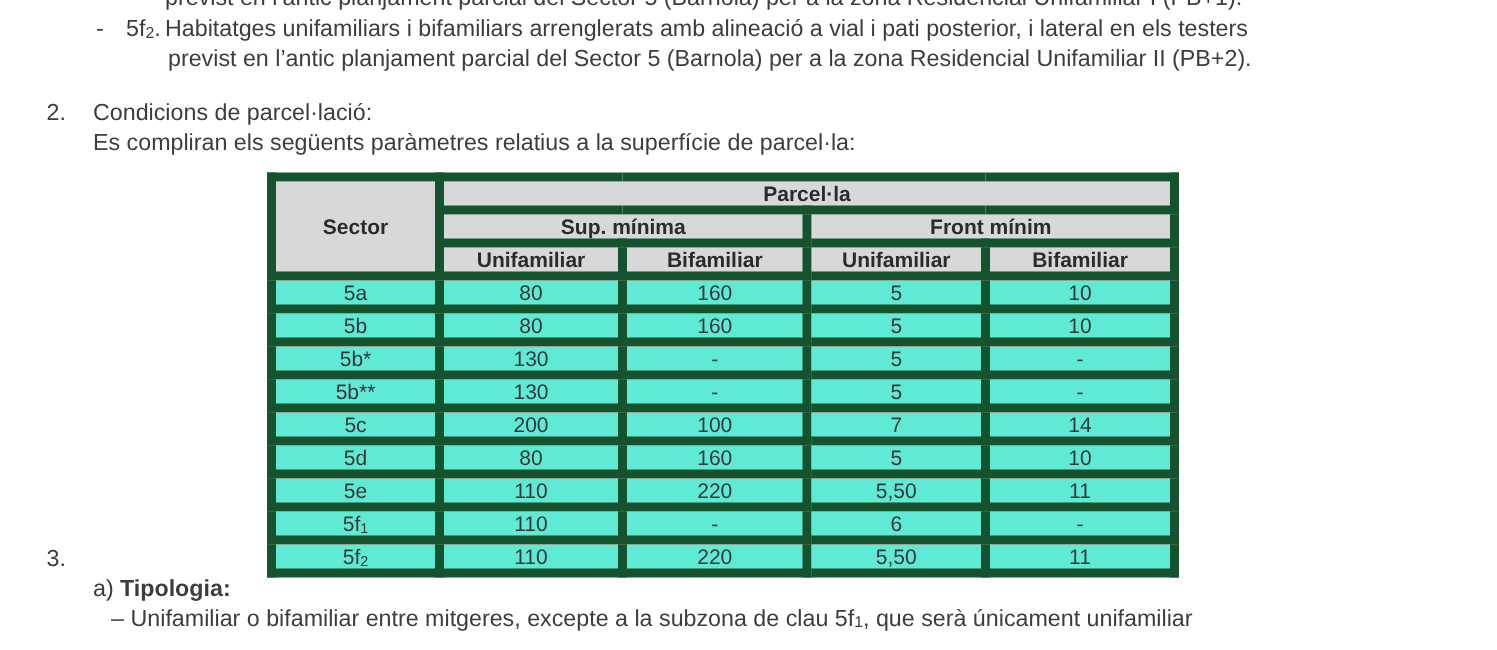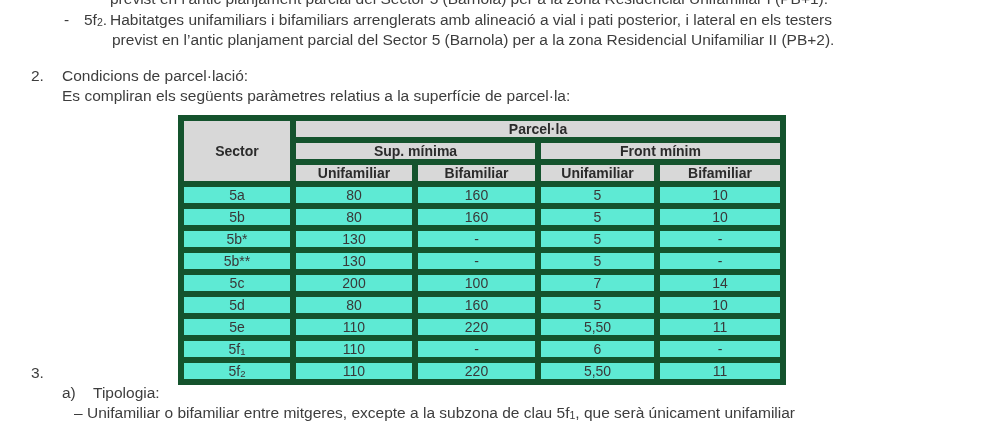--- a/index.html
+++ b/index.html
@@ -126,17 +126,17 @@
           <td>110</td>
           <td>220</td>
           <td>5,50</td>
           <td>11</td>
         </tr>
       </tbody>
   </table>
 
   <div class="tline" style="left:31px;top:363px;">3.</div>
   <div class="tline" style="left:62px;top:383px;">a)</div>
-  <div class="tline" style="left:93px;top:383px;">Tipologia:</div>
+  <div class="tline" style="left:80px;top:383px;font-weight:bold;">Tipologia:</div>
   <div class="tline" style="left:74px;top:403px;">–</div>
   <div class="tline" style="left:87px;top:403px;text-align:center;"><span>Unifamiliar o bifamiliar entre mitgeres, excepte a la subzona de clau 5f</span><sub class="sm">1</sub><span>, que serà únicament unifamiliar</span></div>
 
 </div>
 
 </body></html>

